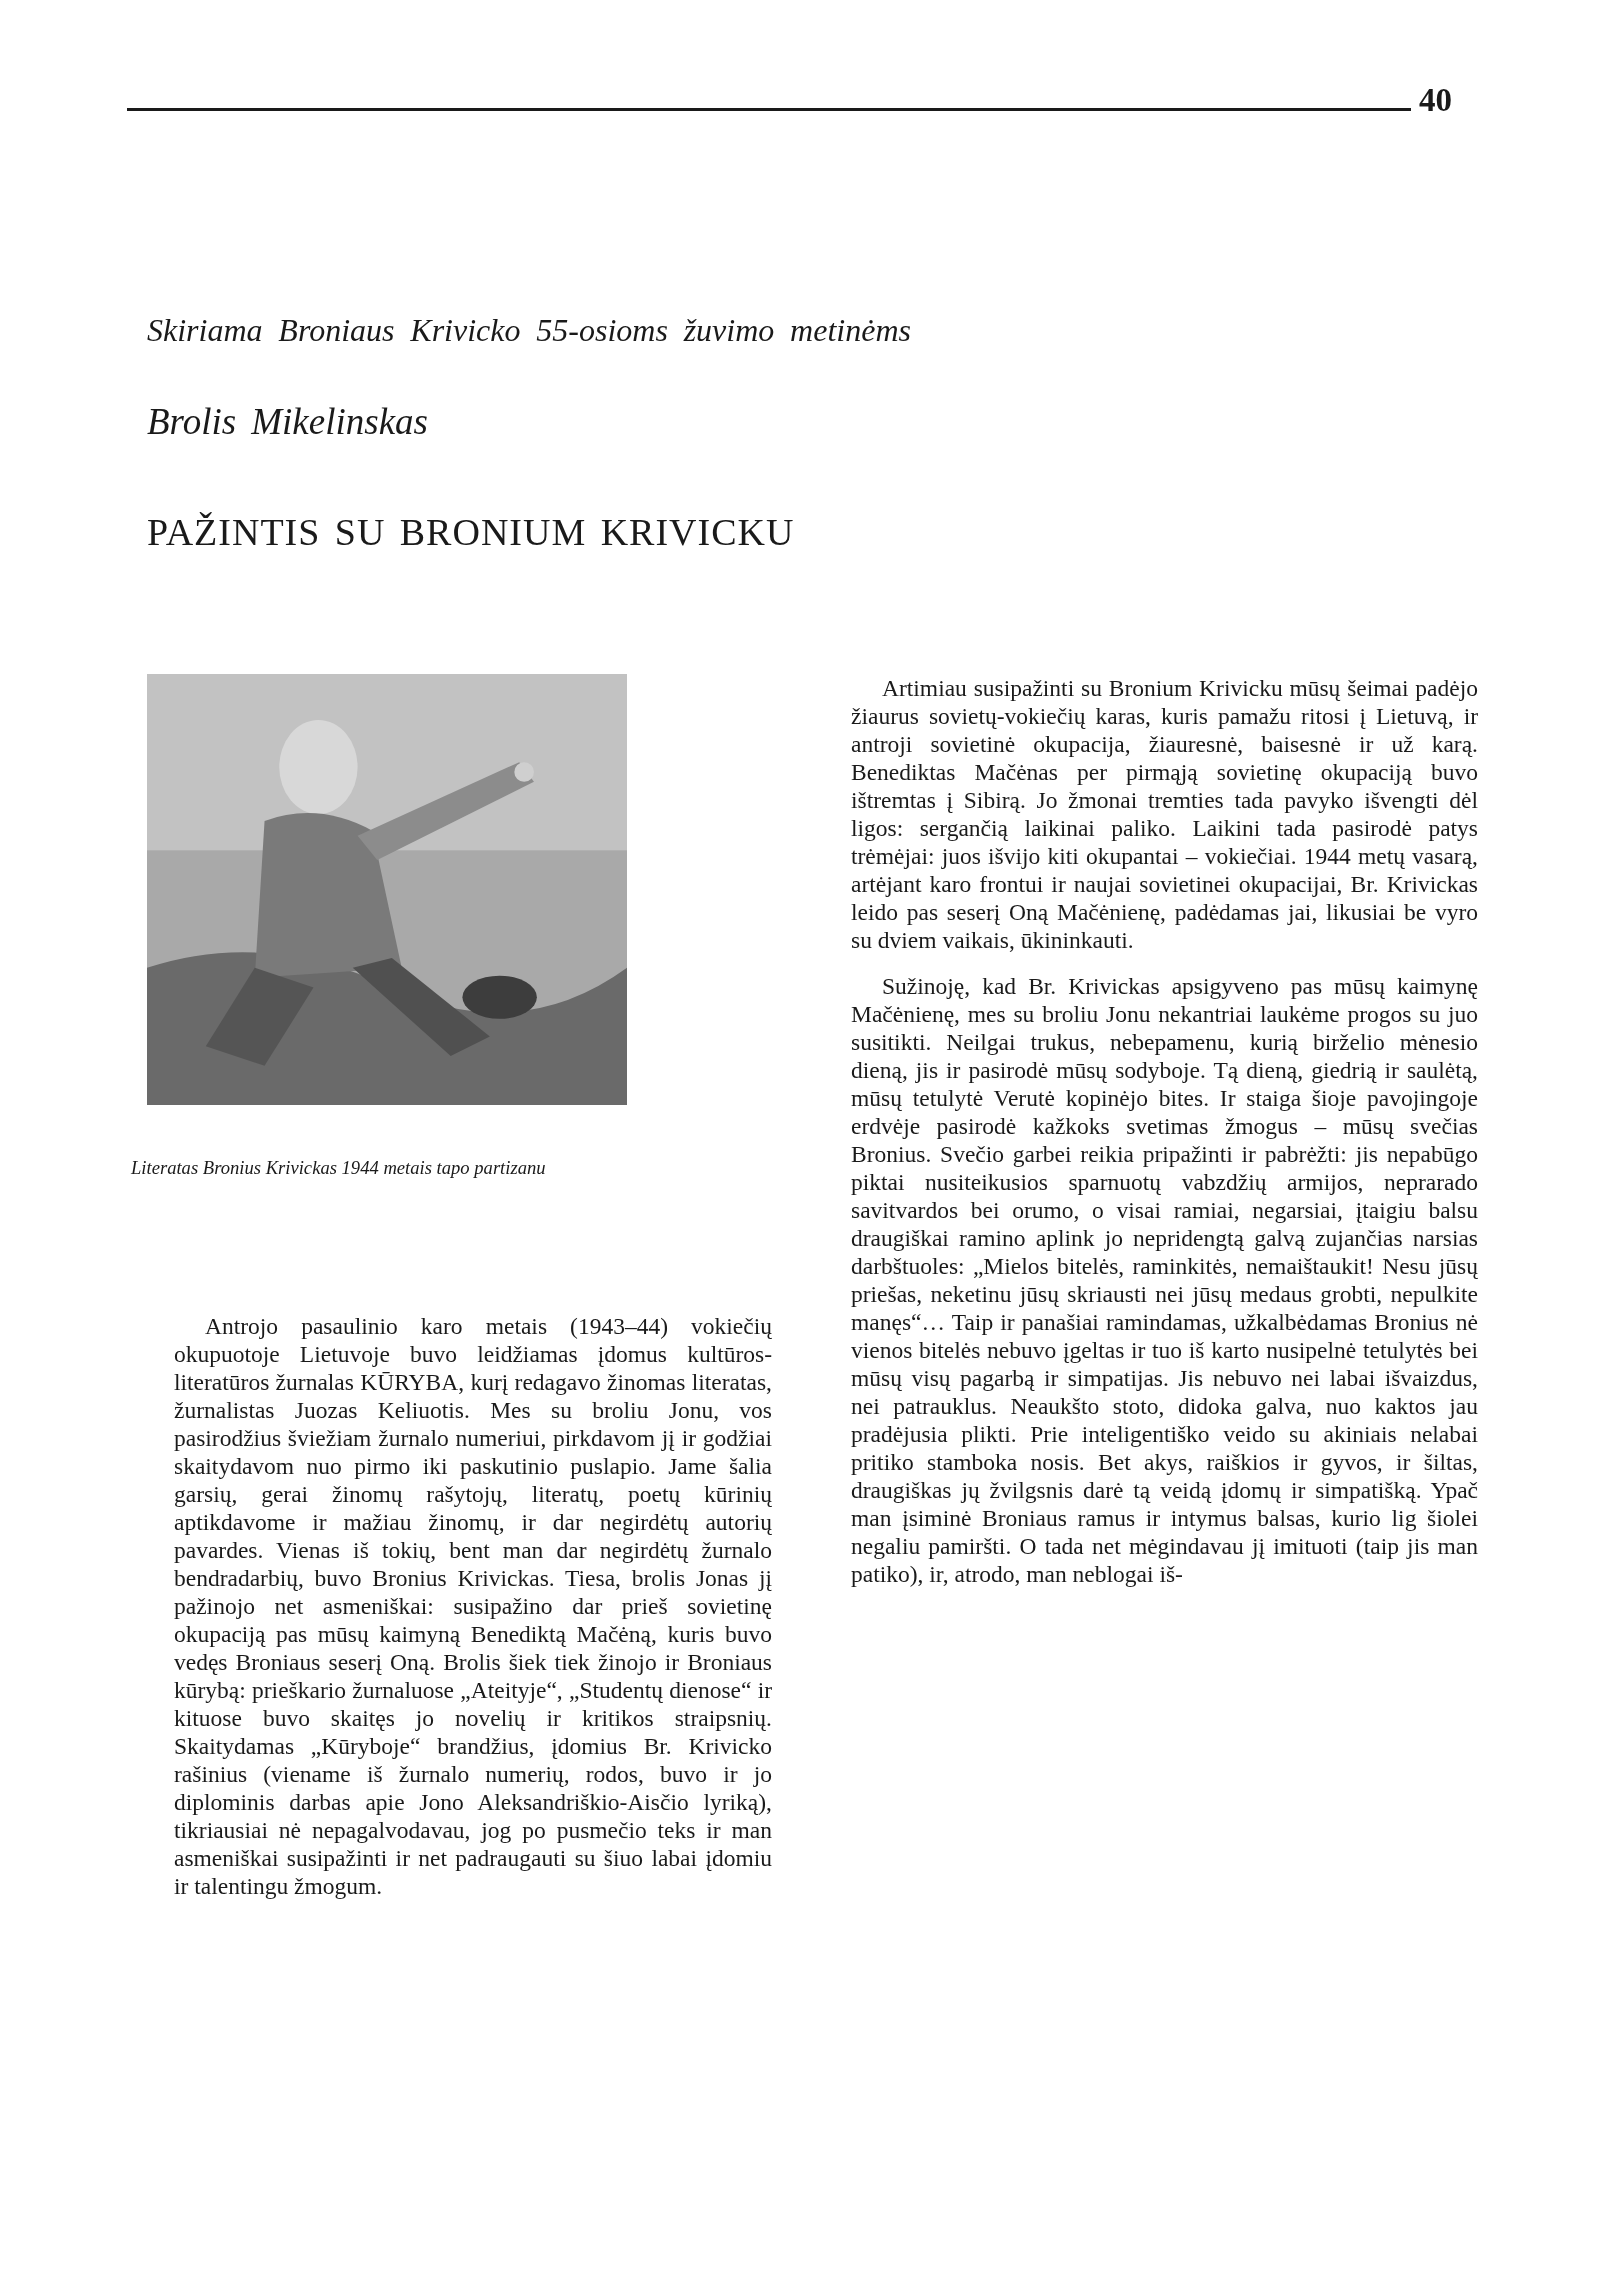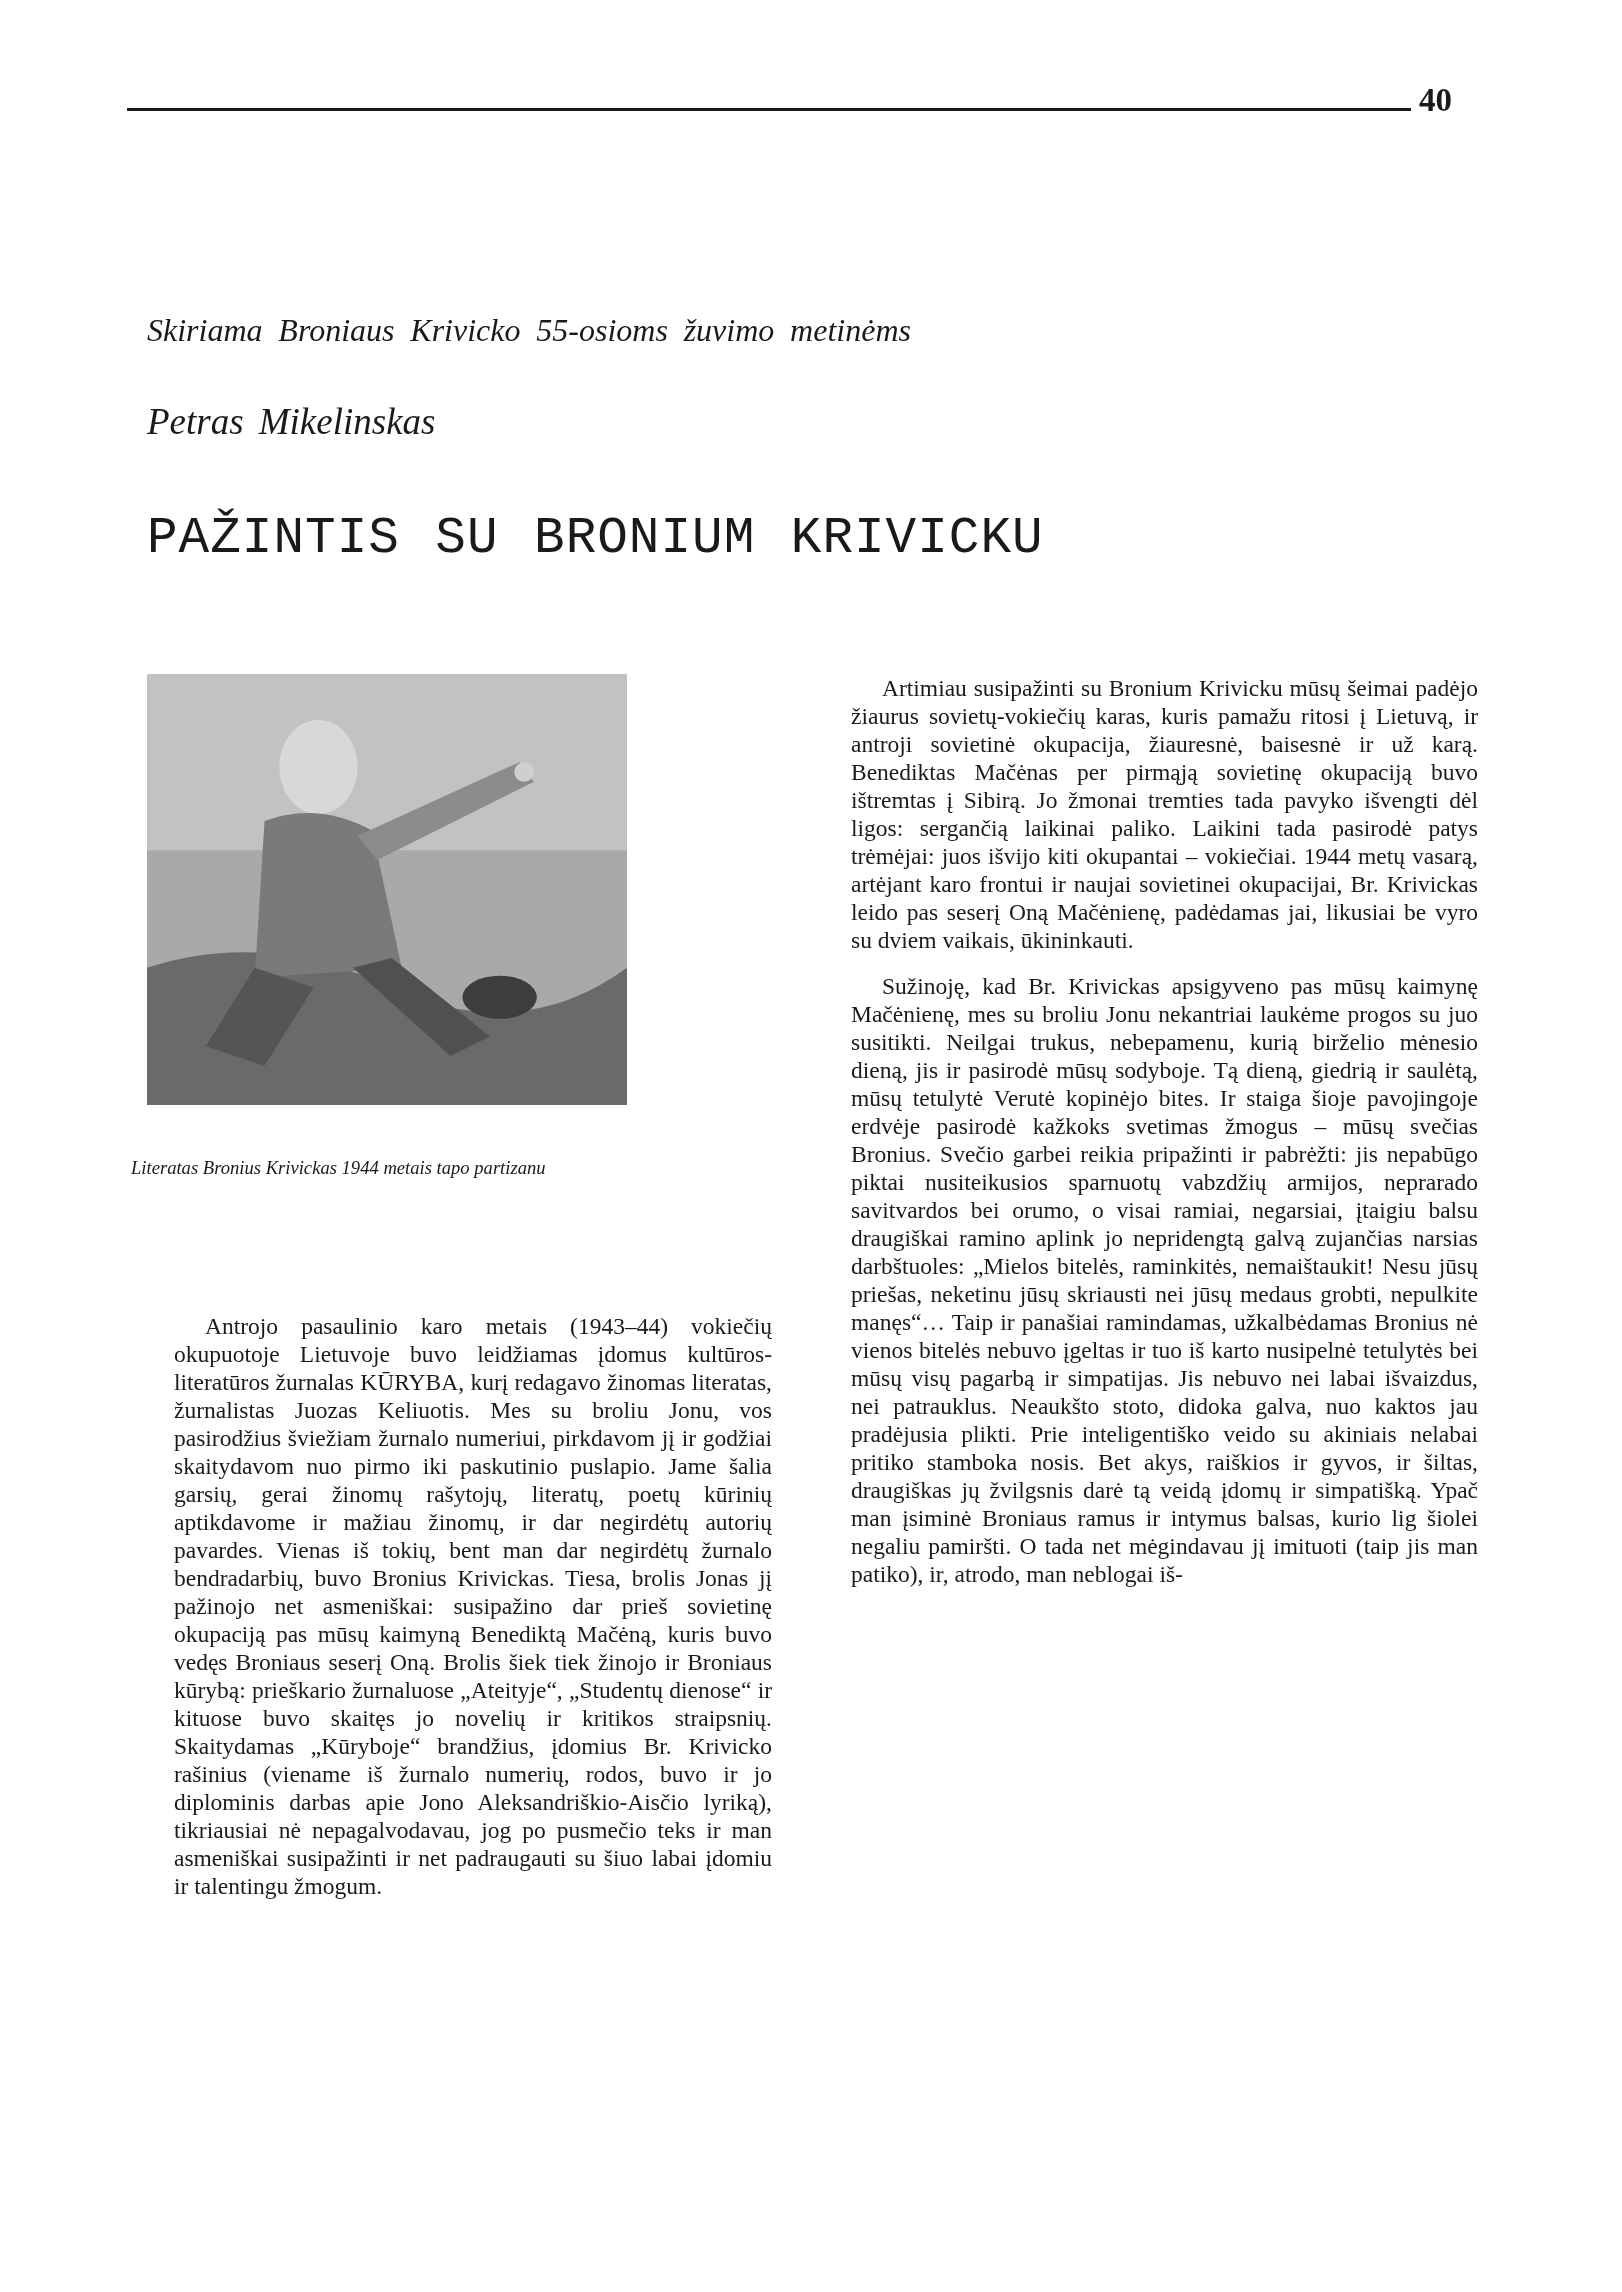--- a/index.html
+++ b/index.html
@@ -2,39 +2,39 @@
 <html><head>
 <meta charset="utf-8">
 <style>
   html, body { margin: 0; padding: 0; background: #ffffff; }
   body { width: 1622px; height: 2293px; position: relative; overflow: hidden;
          font-family: "Liberation Serif", "DejaVu Serif", serif; color: #1a1a1a; }
   .header-rule { position: absolute; left: 127px; top: 108px; width: 1284px; height: 2.9px; background: #1a1a1a; }
   .page-number { position: absolute; left: 1419px; top: 82px; font-size: 33px; font-weight: bold; }
   .dedication { position: absolute; left: 147px; top: 312px; font-size: 32px; font-style: italic; word-spacing: 7.8px; text-align: center; }
   .author { position: absolute; left: 147px; top: 400px; font-size: 37px; font-style: italic; word-spacing: 5.9px; }
-  .title { position: absolute; left: 147px; top: 510px; font-size: 51px; letter-spacing: 1px; word-spacing: 3.9px; font-family: Liberation Mono, monospace; }
+  .title { position: absolute; left: 147px; top: 510px; font-size: 38px; letter-spacing: 1px; word-spacing: 3.9px; }
   .photo { position: absolute; left: 147px; top: 674px; width: 480px; height: 431px; overflow: hidden;
            background: linear-gradient(160deg, #8a8a8a 0%, #b5b5b5 30%, #6e6e6e 60%, #9c9c9c 100%); }
   .photo svg { width: 100%; height: 100%; display: block; }
   .caption { position: absolute; left: 131px; top: 1157px; font-size: 18.6px; font-style: italic; }
   .col { position: absolute; font-size: 23.5px; line-height: 28px; text-align: justify; }
   .col p { margin: 0; text-indent: 31px; }
   .col-left { left: 174px; top: 1312px; width: 598px; }
   .col-right { left: 851px; top: 674px; width: 627px; }
   .col-right p + p { margin-top: 18px; }
 </style>
 </head>
 <body>
 
 <div class="header-rule"></div>
 <div class="page-number">40</div>
 
 <div class="dedication">Skiriama Broniaus Krivicko 55-osioms žuvimo metinėms</div>
-<div class="author">Petras Mikelinskas</div>
+<div class="author">Brolis Mikelinskas</div>
 <h1 class="title" style="margin:0;font-weight:normal;">PAŽINTIS SU BRONIUM KRIVICKU</h1>
 
 <div class="photo">
   <svg viewBox="0 0 490 440" preserveAspectRatio="none">
     <rect x="0" y="0" width="490" height="440" fill="#a9a9a9"></rect>
     <rect x="0" y="0" width="490" height="180" fill="#c2c2c2"></rect>
     <path d="M0 300 Q120 260 250 320 T490 300 L490 440 L0 440 Z" fill="#6a6a6a"></path>
     <ellipse cx="175" cy="95" rx="40" ry="48" fill="#d8d8d8"></ellipse>
     <path d="M120 150 Q175 130 230 160 L260 300 L110 310 Z" fill="#7a7a7a"></path>
     <path d="M215 165 L380 90 L395 110 L235 190 Z" fill="#8c8c8c"></path>

